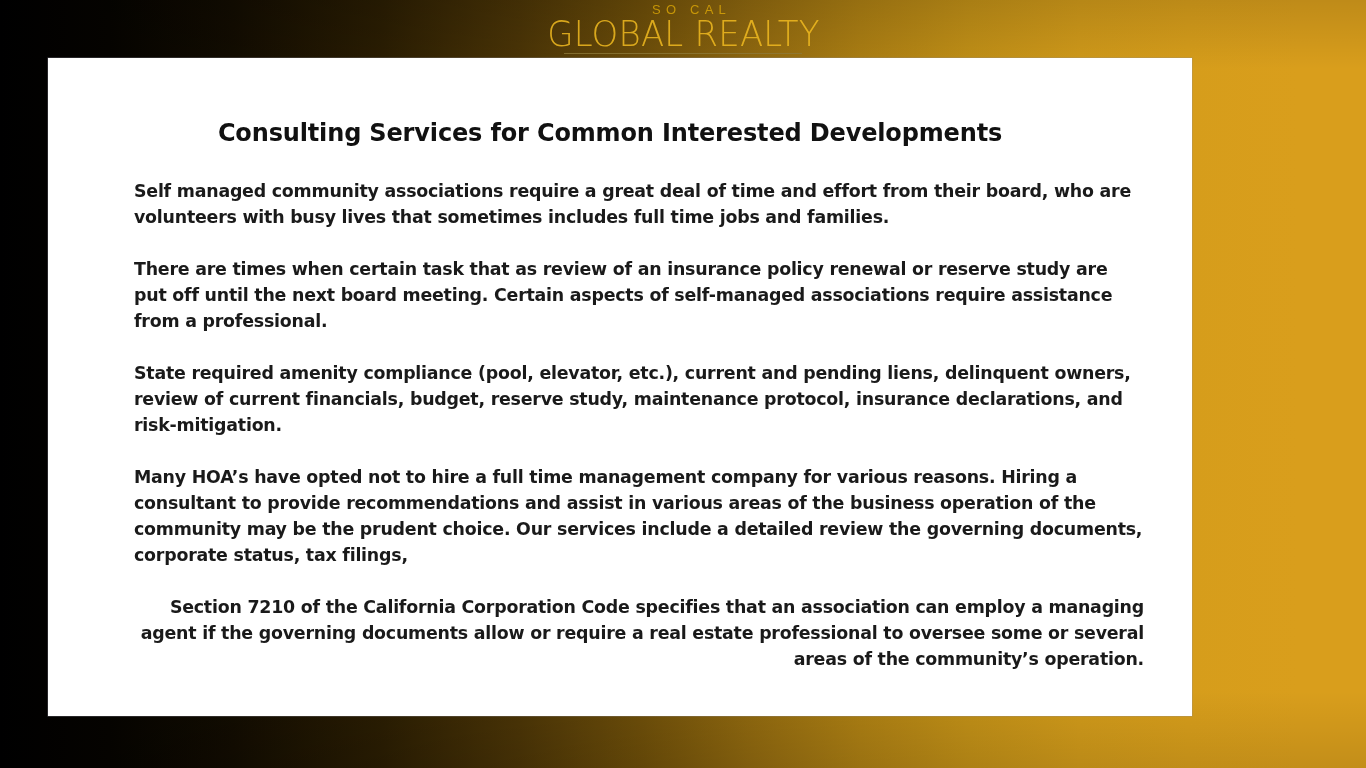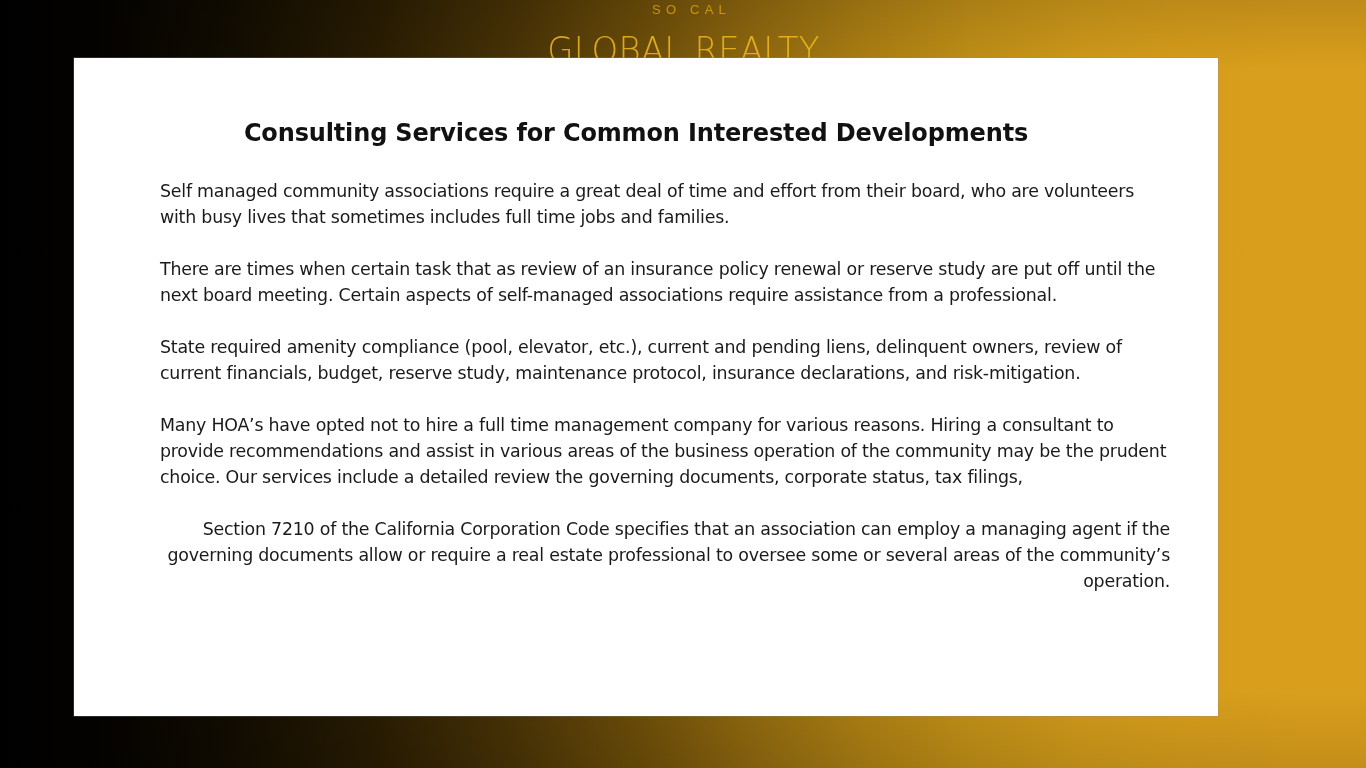--- a/index.html
+++ b/index.html
@@ -73,21 +73,21 @@
     opacity: 0.78;
     line-height: 1;
     margin-top: 3px;
     margin-left: 12px;
     text-indent: 5px;
   }
 
   #brand-logo .logo-mainrow {
     position: relative;
     line-height: 1;
-    margin-top: 17px;
+    margin-top: 1px;
     text-align: center;
   }
 
   #brand-logo .logo-wordmark {
     font-size: 35px;
     font-weight: 300;
     letter-spacing: 0.2px;
     color: #f0bb22;
     opacity: 0.93;
     line-height: 1.02;
@@ -121,21 +121,21 @@
     width: 238px;
     height: 1px;
     background: #8d7a3b;
     opacity: 0.55;
     margin: 2px auto 0 auto;
   }
 
   
   #content-card {
     position: absolute;
-    left: 74px;
+    left: 48px;
     top: 58px;
     width: 1144px;
     height: 658px;
     background: #ffffff;
     box-shadow: 0 0 0 0.6px rgba(140,140,150,0.45);
   }
 
   #card-body {
     padding: 60px 48px 0 24px;
   }
@@ -147,20 +147,21 @@
     color: #111111;
     text-align: center;
     letter-spacing: -0.15px;
     line-height: 1.25;
     margin-bottom: 30px;
     padding-left: 4px;
   }
 
   #body-text {
     padding: 0 0 0 62px;
+    font-weight: bold;
   }
 
   #body-text .paragraph {
     font-family: "DejaVu Sans", sans-serif;
     font-size: 17.4px;
     color: #1a1a1a;
     line-height: 26px;
     letter-spacing: -0.22px;
     margin: 0 0 26px 0;
     max-width: 1212px;

